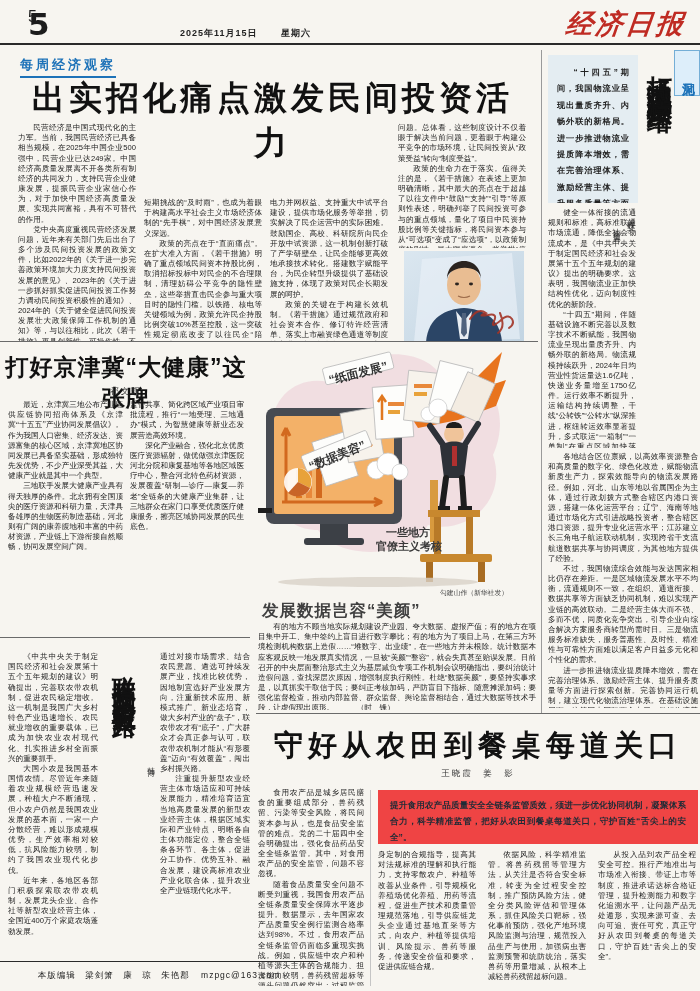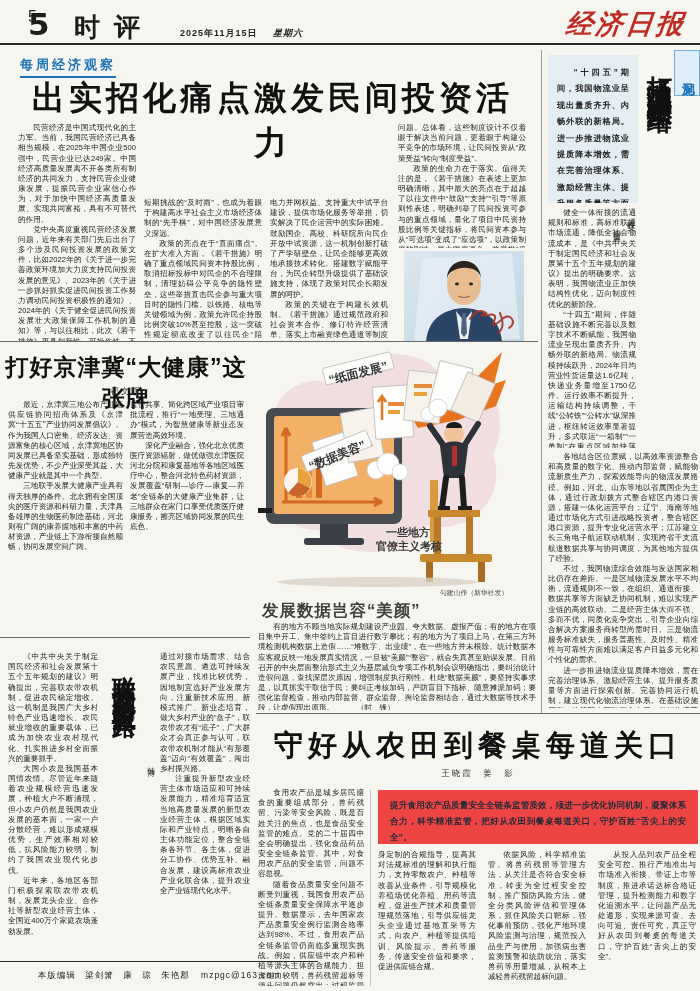--- a/index.html
+++ b/index.html
@@ -37,24 +37,23 @@
   .bottom-headline{font-size:29px;font-weight:900;letter-spacing:5px;text-align:center;color:#111;}
   .footer-line{font-size:8.5px;color:#222;text-align:center;letter-spacing:1px;}
 </style>
 </head>
 <body>
 
 <div id="page">
 
   <div class="abs" style="left:28px;top:8px;">5</div>
   <div class="abs pagenum" style="left:28px;top:6px;">5</div>
-  <div class="abs section-title" style="left:74px;top:10px;">时评</div>
   <div class="abs hdr-date" style="left:180px;top:27px;">
     <span>2025年11月15日</span>
-    <span style="margin-left:12px;font-style:italic;">星期六</span>
+    <span style="margin-left:20px;">星期六</span>
   </div>
   <div class="abs masthead" style="right:14px;top:6px;">经济日报</div>
   <div class="rule-h" style="left:0;top:43px;width:700px;height:2px;"></div>
 
   <div class="abs kicker" style="left:20px;top:56px;">每周经济观察</div>
   <div class="abs lead-headline" style="left:20px;top:76px;width:505px;">出实招化痛点激发民间投资活力</div>
 
   <div class="abs bodycol" style="left:18px;top:123px;width:118px;height:219px;">
       <p>民营经济是中国式现代化的主力军。当前，我国民营经济已具备相当规模，在2025年中国企业500强中，民营企业已达249家。中国经济高质量发展离不开各类所有制经济的共同发力，支持民营企业健康发展，提振民营企业家信心作为，对于加快中国经济高质量发展、实现共同富裕，具有不可替代的作用。</p>
       <p>党中央高度重视民营经济发展问题，近年来有关部门先后出台了多个涉及民间投资发展的政策文件，比如2022年的《关于进一步完善政策环境加大力度支持民间投资发展的意见》、2023年的《关于进一步抓好抓实促进民间投资工作努力调动民间投资积极性的通知》、2024年的《关于健全促进民间投资发展壮大政策保障工作机制的通知》等，与以往相比，此次《若干措施》更具创新性、可操作性，不仅是应对民间投资下行这一</p>
@@ -112,21 +111,21 @@
 
   <div class="abs railbox" style="left:548px;top:55px;width:72px;height:128px;">
     <p>“十四五”期间，我国物流业呈现出量质齐升、内畅外联的新格局。进一步推进物流业提质降本增效，需在完善治理体系、激励经营主体、提升服务质量等方面进行探索创新。</p>
   </div>
 
   <div class="abs bodycol" style="left:548px;top:208px;width:88px;height:240px;">
       <p>健全一体衔接的流通规则和标准，高标准联通市场流通，降低全社会物流成本，是《中共中央关于制定国民经济和社会发展第十五个五年规划的建议》提出的明确要求。这表明，我国物流业正加快结构性优化，迈向制度性优化的新阶段。</p>
       <p>“十四五”期间，伴随基础设施不断完善以及数字技术不断赋能，我国物流业呈现出量质齐升、内畅外联的新格局。物流规模持续跃升，2024年日均营业性货运量达1.6亿吨，快递业务量增至1750亿件。运行效率不断提升，运输结构持续调整，干线“公转铁”“公转水”纵深推进，枢纽转运效率显著提升，多式联运“一箱制”“一单制”在重点区域加快落地。</p>
     </div>
   <div class="abs bodycol" style="left:548px;top:452px;width:150px;height:256px;">
-      <p>各地结合区位禀赋，以高效率资源整合和高质量的数字化、推动内部监督，赋能物流新质生产力，探索效能导向的物流发展路径。例如，河北、山东等地以省属国企为主体，通过行政划拨方式整合辖区内港口资源，搭建一体化运营平台；辽宁、海南等地通过市场化方式引进战略投资者，整合辖区港口资源，提升专业化运营水平；江苏建立长三角电子航运联动机制，实现跨省干支流航道数据共享与协同调度，为其他地方提供了经验。</p>
+      <p>各地结合区位禀赋，以高效率资源整合和高质量的数字化、绿色化改造，赋能物流新质生产力，探索效能导向的物流发展路径。例如，河北、山东等地以省属国企为主体，通过行政划拨方式整合辖区内港口资源，搭建一体化运营平台；辽宁、海南等地通过市场化方式引进战略投资者，整合辖区港口资源，提升专业化运营水平；江苏建立长三角电子航运联动机制，实现跨省干支流航道数据共享与协同调度，为其他地方提供了经验。</p>
       <p>不过，我国物流综合效能与发达国家相比仍存在差距。一是区域物流发展水平不均衡，流通规则不一致，在组织、通道衔接、数据共享等方面缺乏协同机制，难以实现产业链的高效联动。二是经营主体大而不强、多而不优，同质化竞争突出，引导企业向综合解决方案服务商转型尚需时日。三是物流服务标准缺失，服务普惠性、及时性、精准性与可靠性方面难以满足客户日益多元化和个性化的需求。</p>
       <p>进一步推进物流业提质降本增效，需在完善治理体系、激励经营主体、提升服务质量等方面进行探索创新。完善协同运行机制，建立现代化物流治理体系。在基础设施层面，统筹国内国际两个大局，做好物流基础设施规划，打通跨区域枢纽衔接和大通道建设，提升物流基础设施的智能化、绿色化和安全化水平。在制度建设层面，加快推动物流设施标准与国际接轨，建立健全物流数据分类及交换应用标准，建设一体化运行的跨区域物流流通市场。</p>
     </div>
 
   <div class="rule-h" style="left:0;top:341px;width:538px;background:#6a6a6a;"></div>
 
   <div class="abs sub-headline" style="left:0px;top:352px;width:252px;">打好京津冀“大健康”这张牌</div>
   <div class="abs byline" style="left:0px;top:386px;width:252px;">祁文辉</div>
   <div class="abs bodycol" style="left:8px;top:400px;width:115px;height:230px;font-family:Liberation Serif, serif;">
       <p>最近，京津冀三地公布产业链供应链协同招商体系及《京津冀“十五五”产业协同发展倡议》。作为我国人口密集、经济发达、资源富集的核心区域，京津冀地区协同发展已具备坚实基础，形成独特先发优势，不少产业深受其益，大健康产业就是其中一个典型。</p>
@@ -238,21 +237,21 @@
       <p>通过对接市场需求、结合农民意愿、遴选可持续发展产业，找准比较优势，因地制宜选好产业发展方向，注重新技术应用、新模式推广、新业态培育，做大乡村产业的“盘子”，联农带农才有“底子”，广大群众才会真正参与认可，联农带农机制才能从“有形覆盖”迈向“有效覆盖”，闯出乡村振兴路。</p>
       <p>注重提升新型农业经营主体市场适应和可持续发展能力，精准培育适宜当地高质量发展的新型农业经营主体，根据区域实际和产业特点，明晰各自主体功能定位，整合全链条各环节、各主体，促进分工协作、优势互补、融合发展，建设高标准农业产业化联合体，提升农业全产业链现代化水平。</p>
     </div>
 
   <div class="rule-h" style="left:256px;top:713px;width:444px;background:#6a6a6a;"></div>
 
   <div class="abs bottom-headline" style="left:256px;top:726px;width:444px;">守好从农田到餐桌每道关口</div>
   <div class="abs byline" style="left:256px;top:768px;width:444px;">王晓霞　姜　影</div>
 
   <div class="abs bodycol" style="left:258px;top:788px;width:106px;height:198px;">
-      <p>食用农产品是城乡居民膳食的重要组成部分，兽药残留、污染等安全风险，既是百姓关注的焦点，也是食品安全监管的难点。党的二十届四中全会明确提出，强化食品药品安全全链条监管。其中，对食用农产品的安全监管，问题不容忽视。</p>
+      <p>食用农产品是城乡居民膳食的重要组成部分，兽药残留、污染等安全风险，将民间资本参与从，也是食品安全监管的难点。党的二十届四中全会明确提出，强化食品药品安全全链条监管。其中，对食用农产品的安全监管，问题不容忽视。</p>
       <p>随着食品质量安全问题不断受到重视，我国食用农产品全链条质量安全保障水平逐步提升。数据显示，去年国家农产品质量安全例行监测合格率达到98%。不过，食用农产品全链条监管仍面临多重现实挑战。例如，供应链中农户和种植等源头主体的合规能力、担责能力较弱，兽药残留超标等源头问题仍然突出；过程监管乏力，风险防控滞后；信息共享机制不畅，不易精准溯源；产地到市场的监管仍存在漏洞，跨部门、跨地区协同成本高，全链条合力不彰。</p>
     </div>
   <div class="rule-v" style="left:370px;top:790px;height:196px;background:#c5c5c5;"></div>
 
   <div class="abs leadbox2" style="left:378px;top:790px;width:296px;height:38px;">提升食用农产品质量安全全链条监管质效，须进一步优化协同机制，凝聚体系合力，科学精准监管，把好从农田到餐桌每道关口，守护百姓“舌尖上的安全”。</div>
 
   <div class="abs bodycol cont" style="left:378px;top:850px;width:98px;height:136px;">
       <p>身定制的合规指导，提高其对法规标准的理解和执行能力，支持零散农户、种植等改善从业条件，引导规模化养殖场优化养殖、用药等流程，促进生产技术和质量管理规范落地，引导供应链龙头企业通过基地直采等方式，向农户、种植等提供培训、风险提示、兽药等服务，传递安全价值和要求，促进供应链合规。</p>
     </div>
   <div class="abs bodycol" style="left:488px;top:850px;width:98px;height:136px;">

